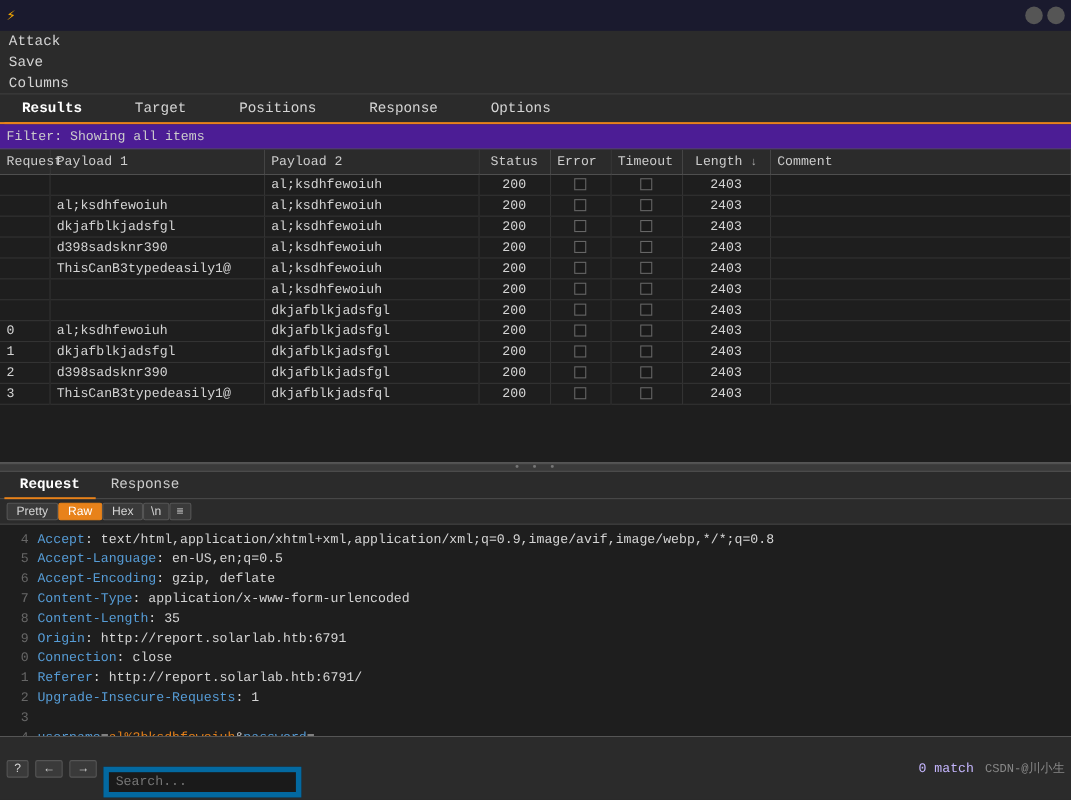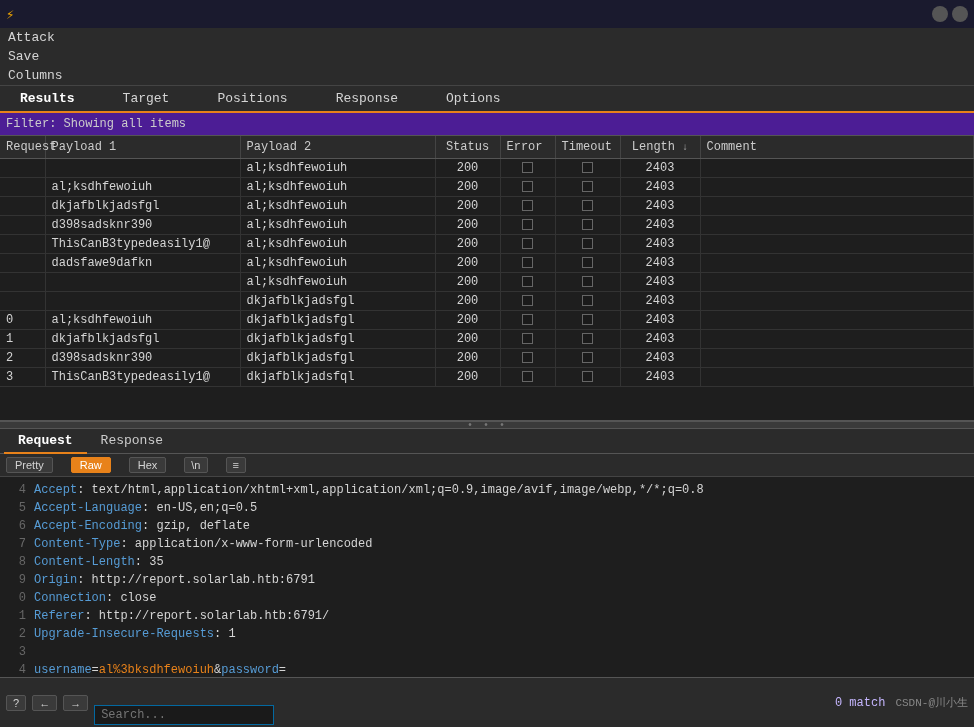--- a/index.html
+++ b/index.html
@@ -204,21 +204,21 @@
       border-bottom: 2px solid #e8821a;
       font-weight: bold;
     }
 
     
     .viewer-toolbar {
       background: #2b2b2b;
       display: flex;
       align-items: flex-end;
       padding: 3px 6px;
-      gap: 18px;
+      gap: 0;
       border-bottom: 1px solid #444;
     }
     .viewer-btn {
       background: #3a3a3a;
       border: 1px solid #555;
       color: #d4d4d4;
       padding: 1px 8px;
       font-size: 11px;
       cursor: pointer;
       border-radius: 2px;
@@ -277,21 +277,21 @@
       background: #3a3a3a;
       border: 1px solid #555;
       color: #d4d4d4;
       padding: 1px 6px;
       font-size: 11px;
       cursor: pointer;
       border-radius: 2px;
     }
     .search-input {
       background: #1a1a1a;
-      border: 1px solid #0369a1;
+      border: 5px solid #0369a1;
       color: #d4d4d4;
       padding: 2px 6px;
       font-size: 12px;
       width: 180px;
       font-family: 'Courier New', monospace;
       margin-top: 25px;
     }
     .match-count {
       color: #c4b5fd;
       font-size: 12px;
@@ -395,30 +395,20 @@
     <td class="col-payload1">ThisCanB3typedeasily1@</td>
     <td class="col-payload2">al;ksdhfewoiuh</td>
     <td class="col-status">200</td>
     <td class="col-error checkbox-cell"><span class="fake-checkbox"></span></td>
     <td class="col-timeout checkbox-cell"><span class="fake-checkbox"></span></td>
     <td class="col-length">2403</td>
     <td class="col-comment"></td>
   </tr>
         <tr>
     <td class="col-request"></td>
-    <td class="col-payload1">dadsfawe9dafkn</td>
-    <td class="col-payload2">al;ksdhfewoiuh</td>
-    <td class="col-status">200</td>
-    <td class="col-error checkbox-cell"><span class="fake-checkbox"></span></td>
-    <td class="col-timeout checkbox-cell"><span class="fake-checkbox"></span></td>
-    <td class="col-length">2403</td>
-    <td class="col-comment"></td>
-  </tr>
-        <tr>
-    <td class="col-request"></td>
     <td class="col-payload1"></td>
     <td class="col-payload2">al;ksdhfewoiuh</td>
     <td class="col-status">200</td>
     <td class="col-error checkbox-cell"><span class="fake-checkbox"></span></td>
     <td class="col-timeout checkbox-cell"><span class="fake-checkbox"></span></td>
     <td class="col-length">2403</td>
     <td class="col-comment"></td>
   </tr>
         <tr>
     <td class="col-request"></td>

